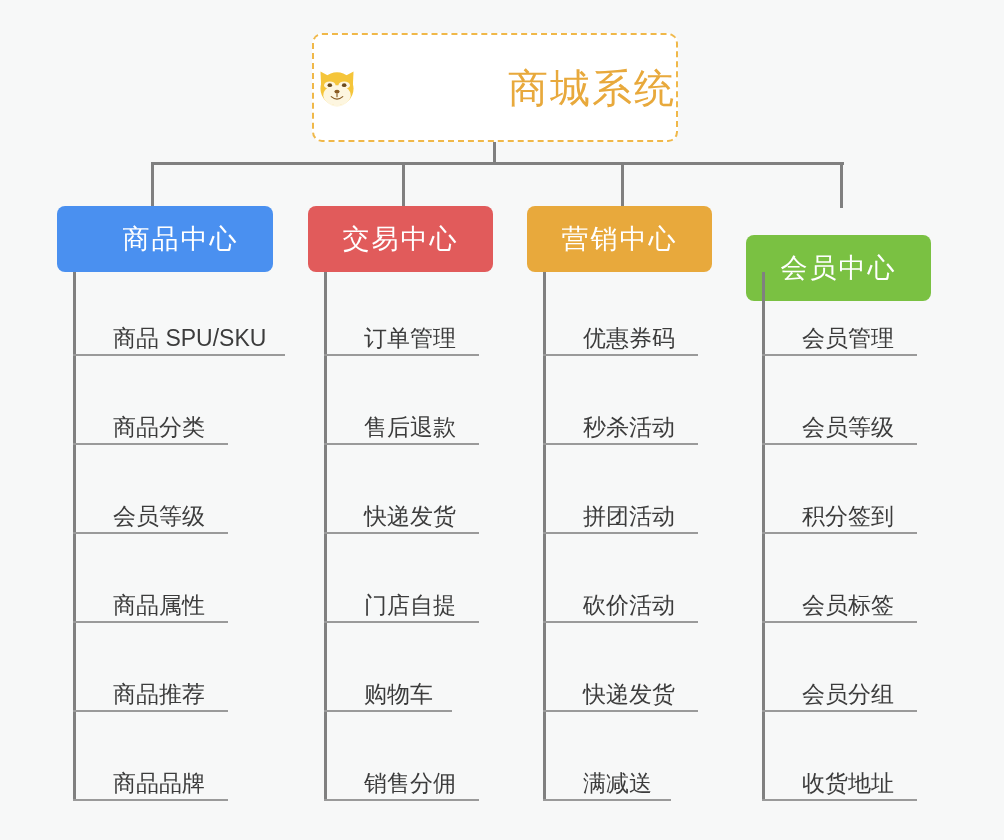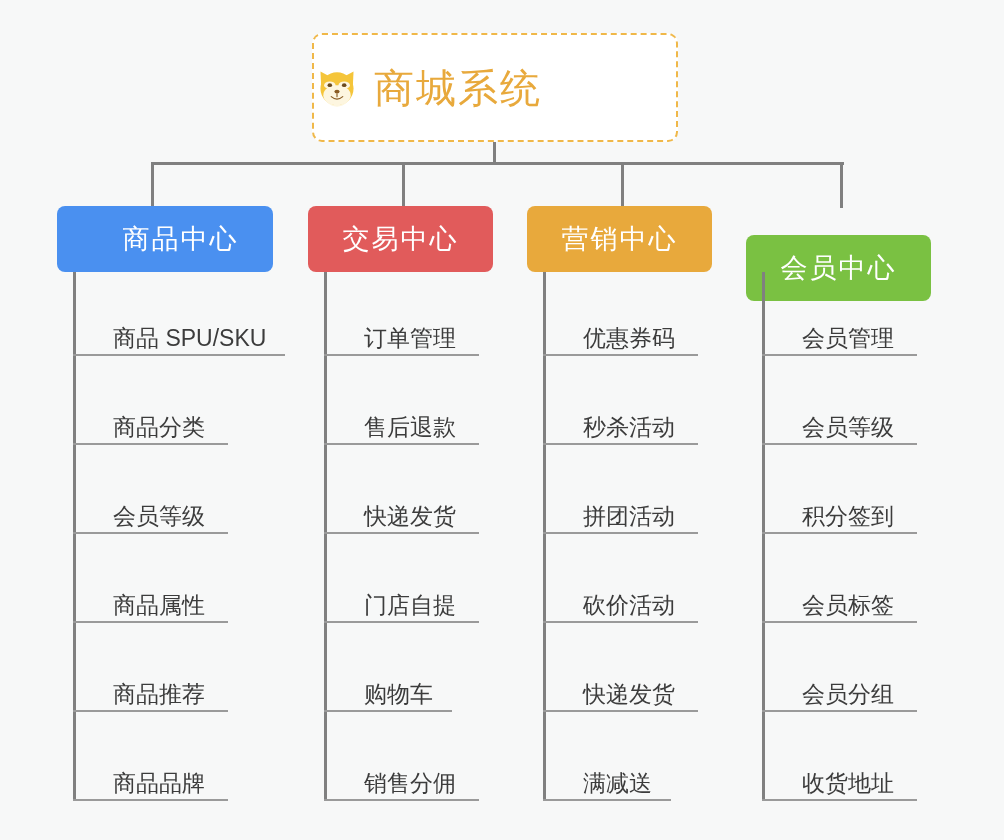--- a/index.html
+++ b/index.html
@@ -25,21 +25,21 @@
     left: 312px;
     top: 33px;
     width: 366px;
     height: 109px;
     box-sizing: border-box;
     background: #ffffff;
     border: 2px dashed #f0b849;
     border-radius: 10px;
     display: flex;
     align-items: center;
-    justify-content: flex-start;
+    justify-content: space-between;
     gap: 14px;
   }
   .root-icon {
     width: 46px;
     height: 46px;
     flex: 0 0 auto;
     display: block;
   }
   .root-title {
     font-size: 40px;

